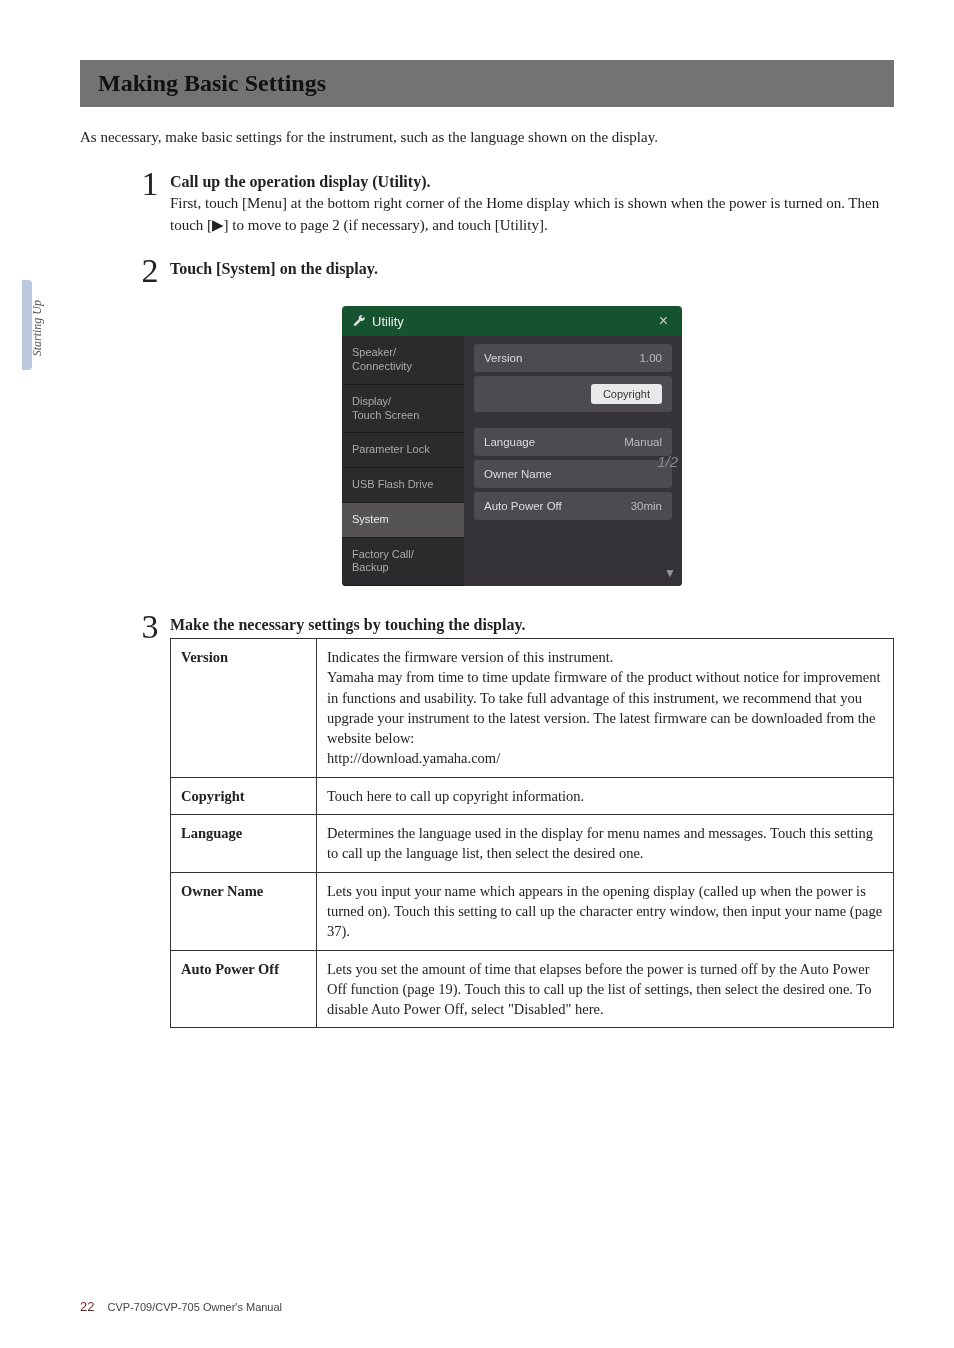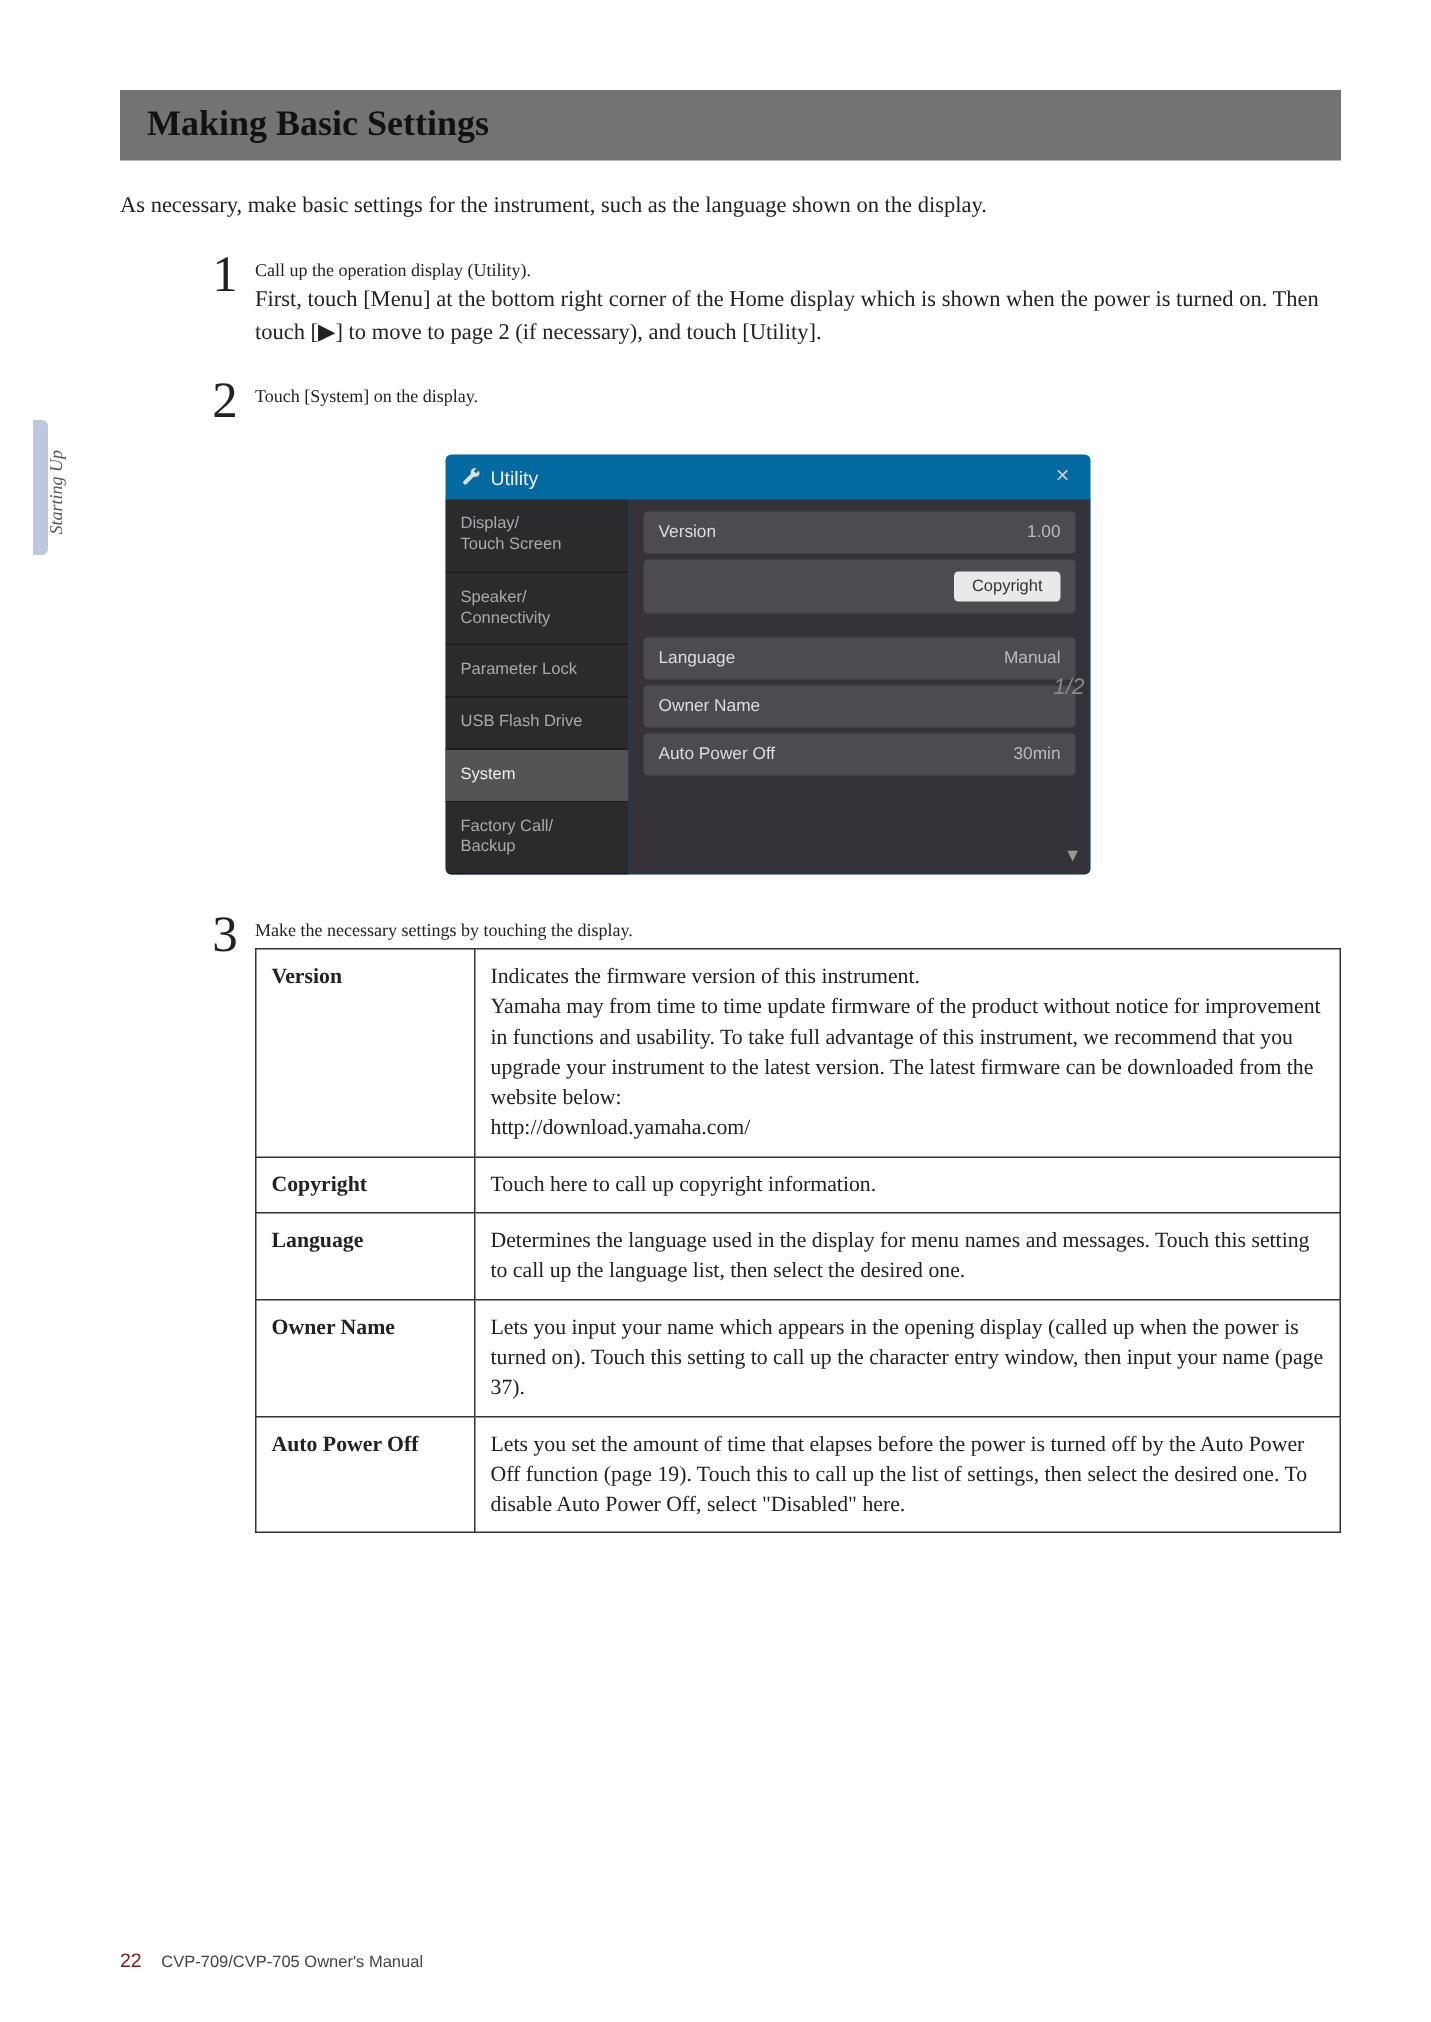--- a/index.html
+++ b/index.html
@@ -62,33 +62,33 @@
     line-height: 1;
     width: 40px;
     flex-shrink: 0;
     text-align: center;
   }
   .step-body {
     flex: 1;
     padding-top: 6px;
   }
   .step-title {
-    font-weight: normal;
-    font-size: 12px;
+    font-weight: bold;
+    font-size: 16px;
     margin-bottom: 2px;
   }
   .step-text {
     font-size: 15px;
     line-height: 1.45;
   }
   
   .utility-box {
-    width: 430px;
+    width: 340px;
     margin: 12px auto 24px auto;
-    background: #0369a1;
+    background: #14532d;
     border-radius: 4px;
     overflow: hidden;
     font-family: Arial, Helvetica, sans-serif;
   }
   .utility-header {
     display: flex;
     align-items: center;
     padding: 6px 10px;
     color: #eee;
     font-size: 13px;
@@ -223,24 +223,24 @@
     <div class="utility-box">
       <div class="utility-header">
         <svg class="wrench-icon" viewBox="0 0 24 24" fill="#ddd">
             <path d="M22 6.9c0 2.8-2.3 5.1-5.1 5.1-.6 0-1.2-.1-1.7-.3l-8.2 8.2c-.9.9-2.4.9-3.3 0-.9-.9-.9-2.4 0-3.3l8.2-8.2c-.2-.5-.3-1.1-.3-1.7C11.6 4 13.9 1.7 16.7 1.7c.6 0 1.1.1 1.6.3l-3 3 2.7 2.7 3-3c.2.5.3 1 .3 1.6-.3.2-.3.4-.3.6z"></path>
           </svg>
         <span class="utility-header-title">Utility</span>
         <span class="utility-close">×</span>
       </div>
       <div class="utility-body">
         <div class="utility-sidebar">
+          <div class="sb-item" style="white-space:pre-line;">Speaker/
+Connectivity</div>
           <div class="sb-item" style="white-space:pre-line;">Display/
 Touch Screen</div>
-          <div class="sb-item" style="white-space:pre-line;">Speaker/
-Connectivity</div>
           <div class="sb-item">Parameter Lock</div>
           <div class="sb-item">USB Flash Drive</div>
           <div class="sb-item selected">System</div>
           <div class="sb-item" style="white-space:pre-line;">Factory Call/
 Backup</div>
         </div>
         <div class="utility-content">
           <div class="uc-row">
             <span>Version</span>
             <span class="uc-val">1.00</span>

